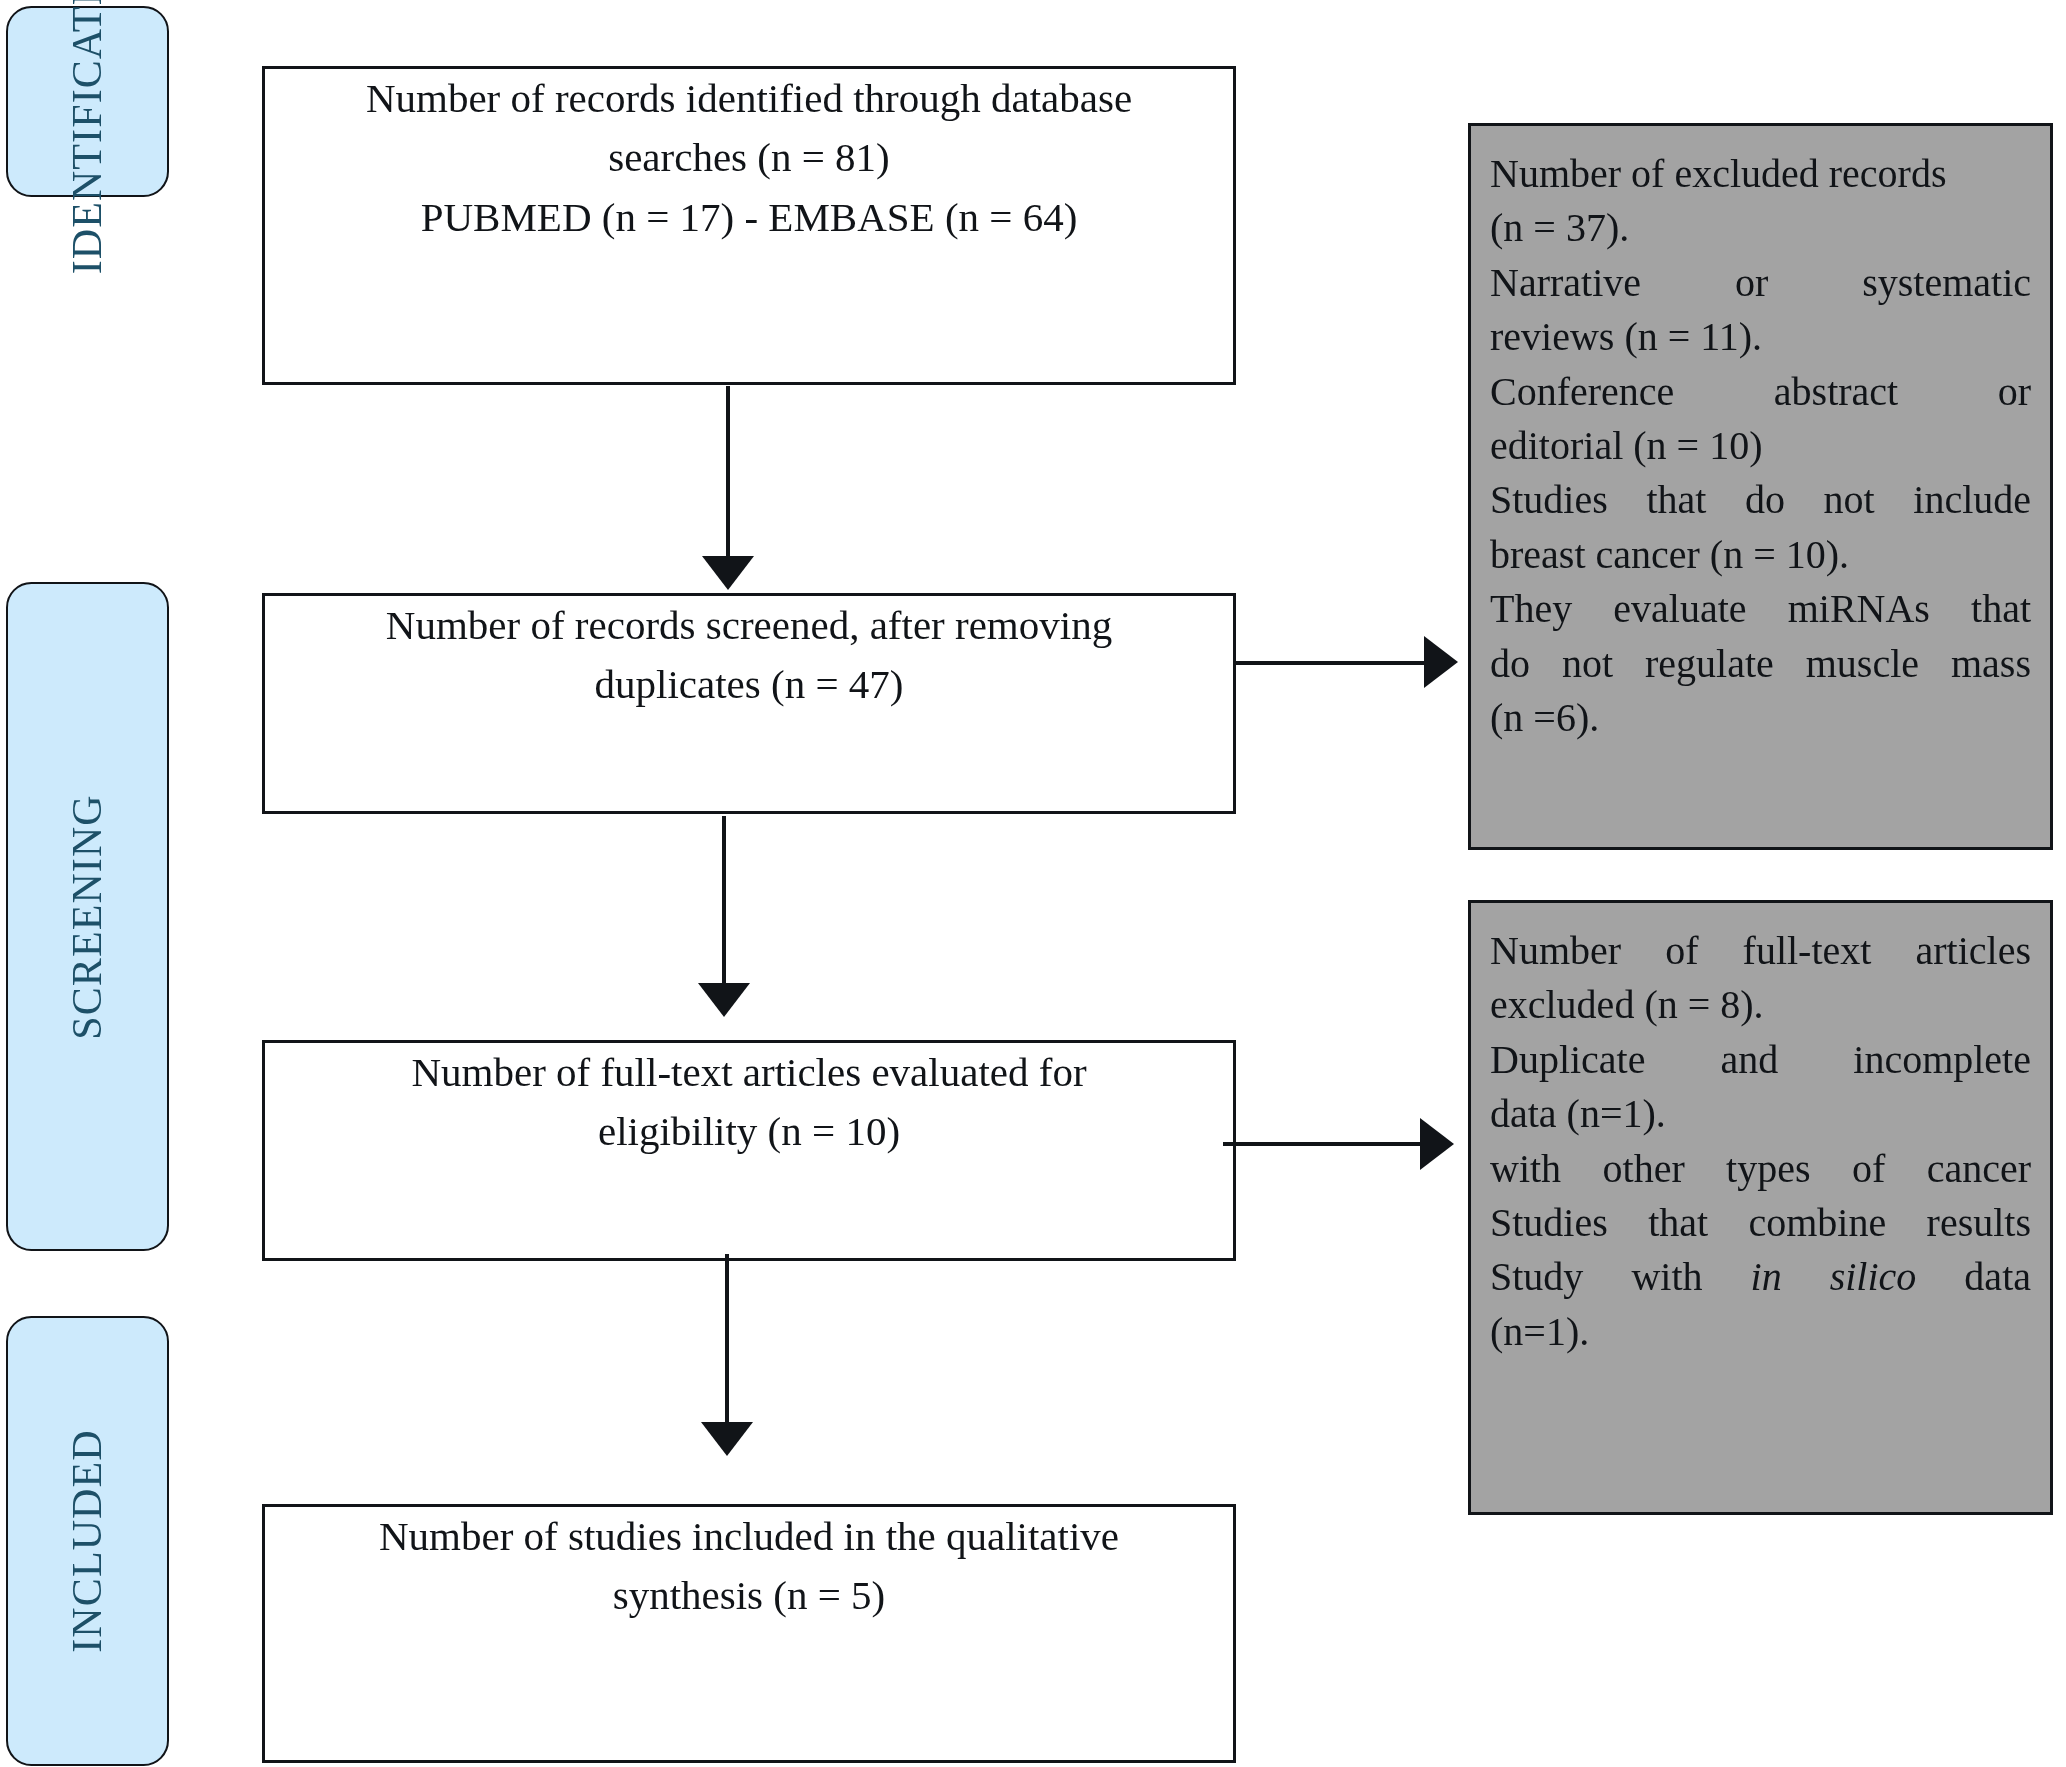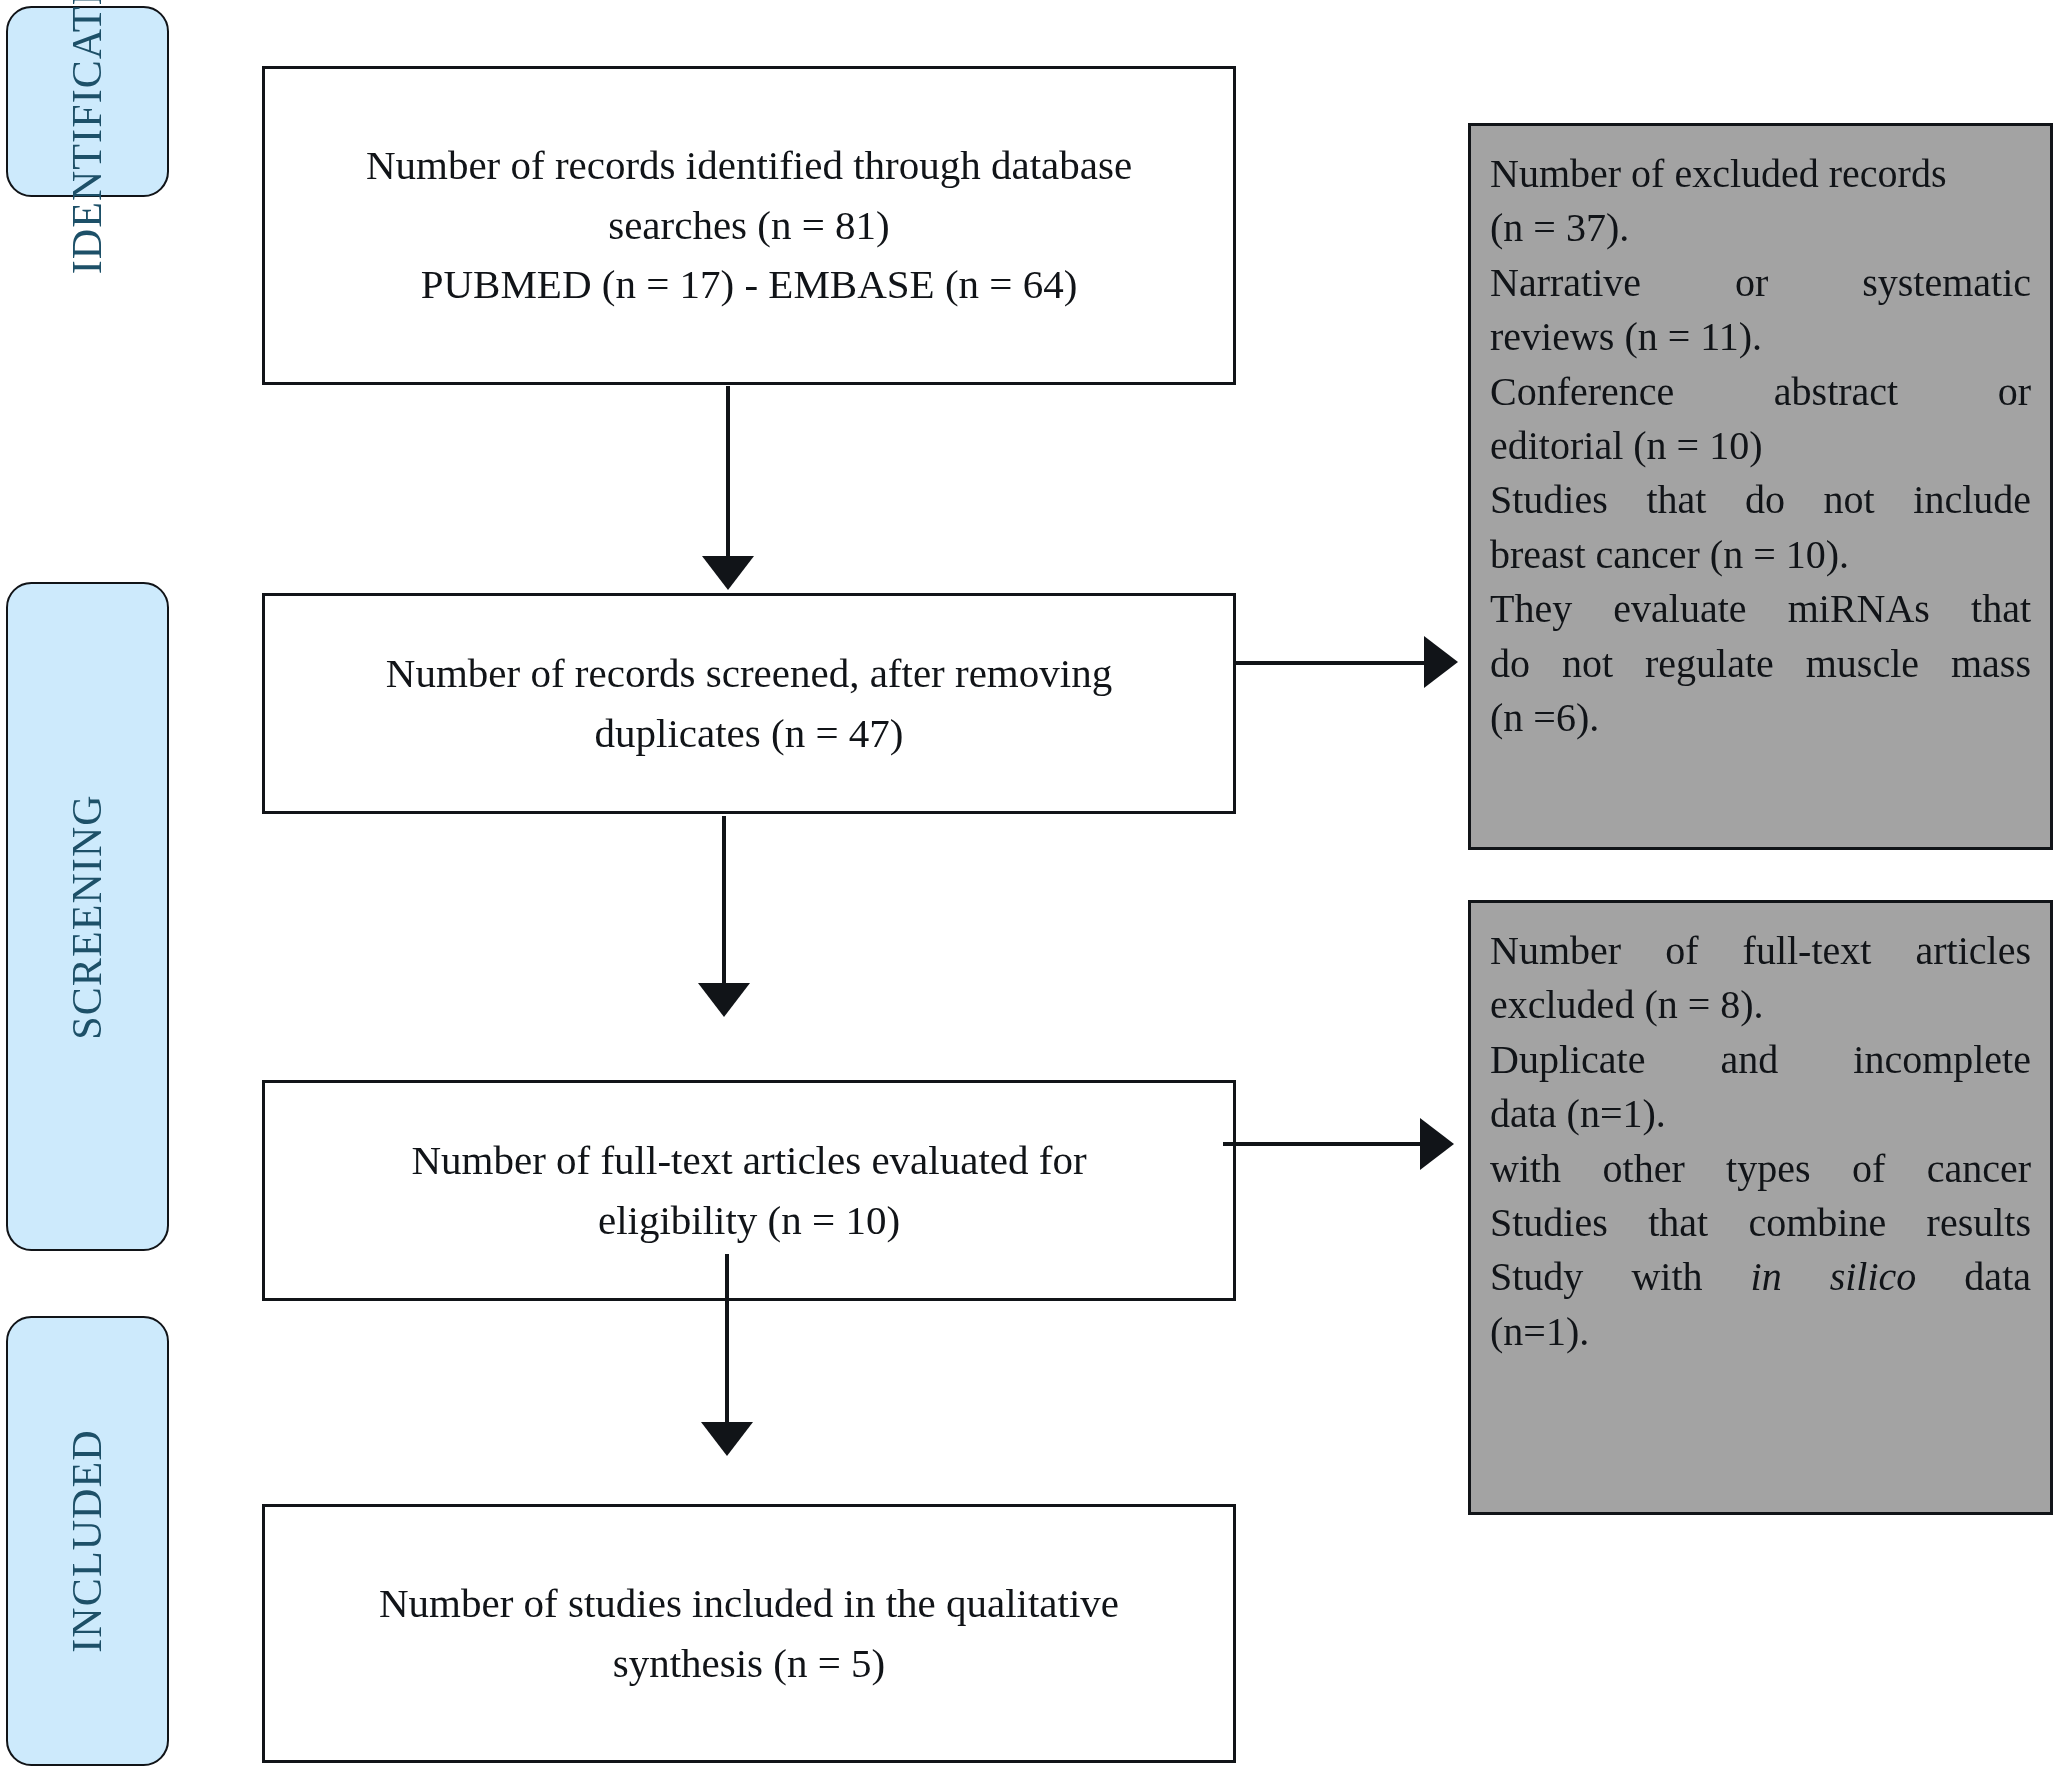--- a/index.html
+++ b/index.html
@@ -41,34 +41,33 @@
   #stage-screening      { left: 5.5px;  top: 582px; width: 163px; height: 669px; }
   #stage-included       { left: 5.5px;  top: 1316px; width: 163px; height: 450px; }
 
   
   .flow-box {
     position: absolute;
     background: #ffffff;
     border: 3.3px solid #111418;
     box-sizing: border-box;
     display: flex;
-    align-items: center;
     justify-content: center;
     text-align: center;
   }
   .flow-box .box-text {
     font-size: 41px;
     line-height: 1.45;
     color: #111418;
     padding: 0 22px;
   }
 
   #box-identified { left: 262px; top: 66px;  width: 974px; height: 319px; }
   #box-screened   { left: 262px; top: 593px; width: 974px; height: 221px; }
-  #box-fulltext   { left: 262px; top: 1080px; width: 974px; height: 221px; }
+  #box-fulltext   { left: 262px; top: 1040px; width: 974px; height: 221px; }
   #box-included   { left: 262px; top: 1504px; width: 974px; height: 259px; }
 
   
   .side-box {
     position: absolute;
     background: #a3a3a3;
     border: 3.3px solid #111418;
     box-sizing: border-box;
     padding: 21px 19px 16.6px 19px;
   }

